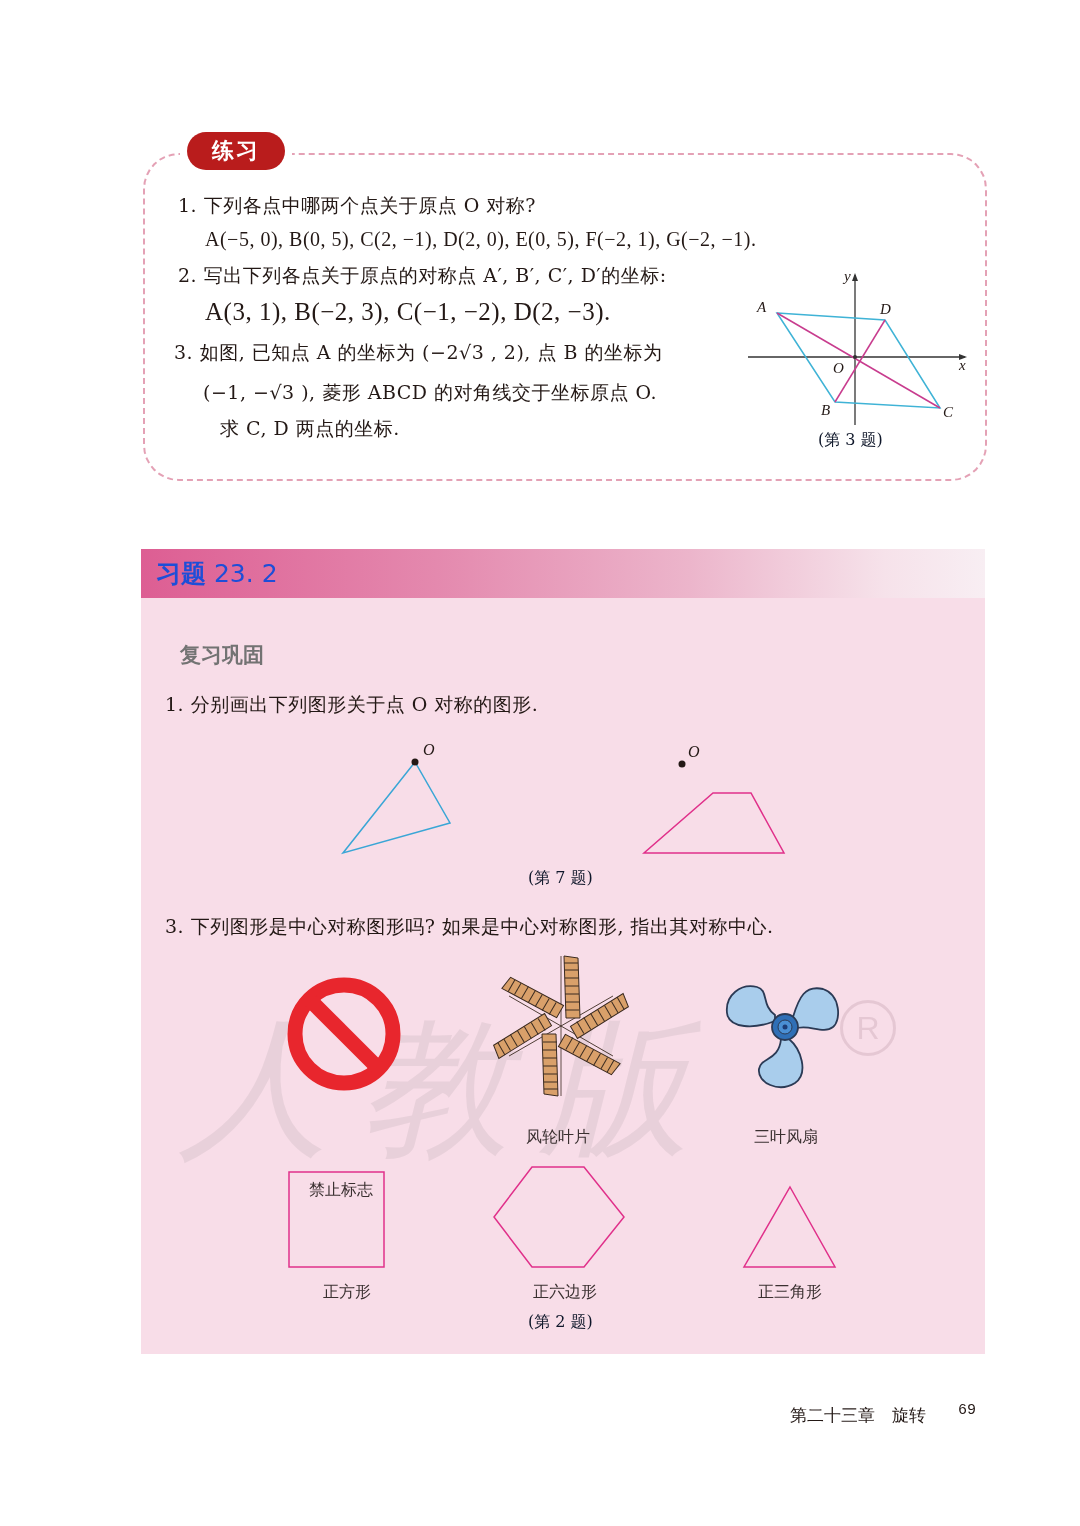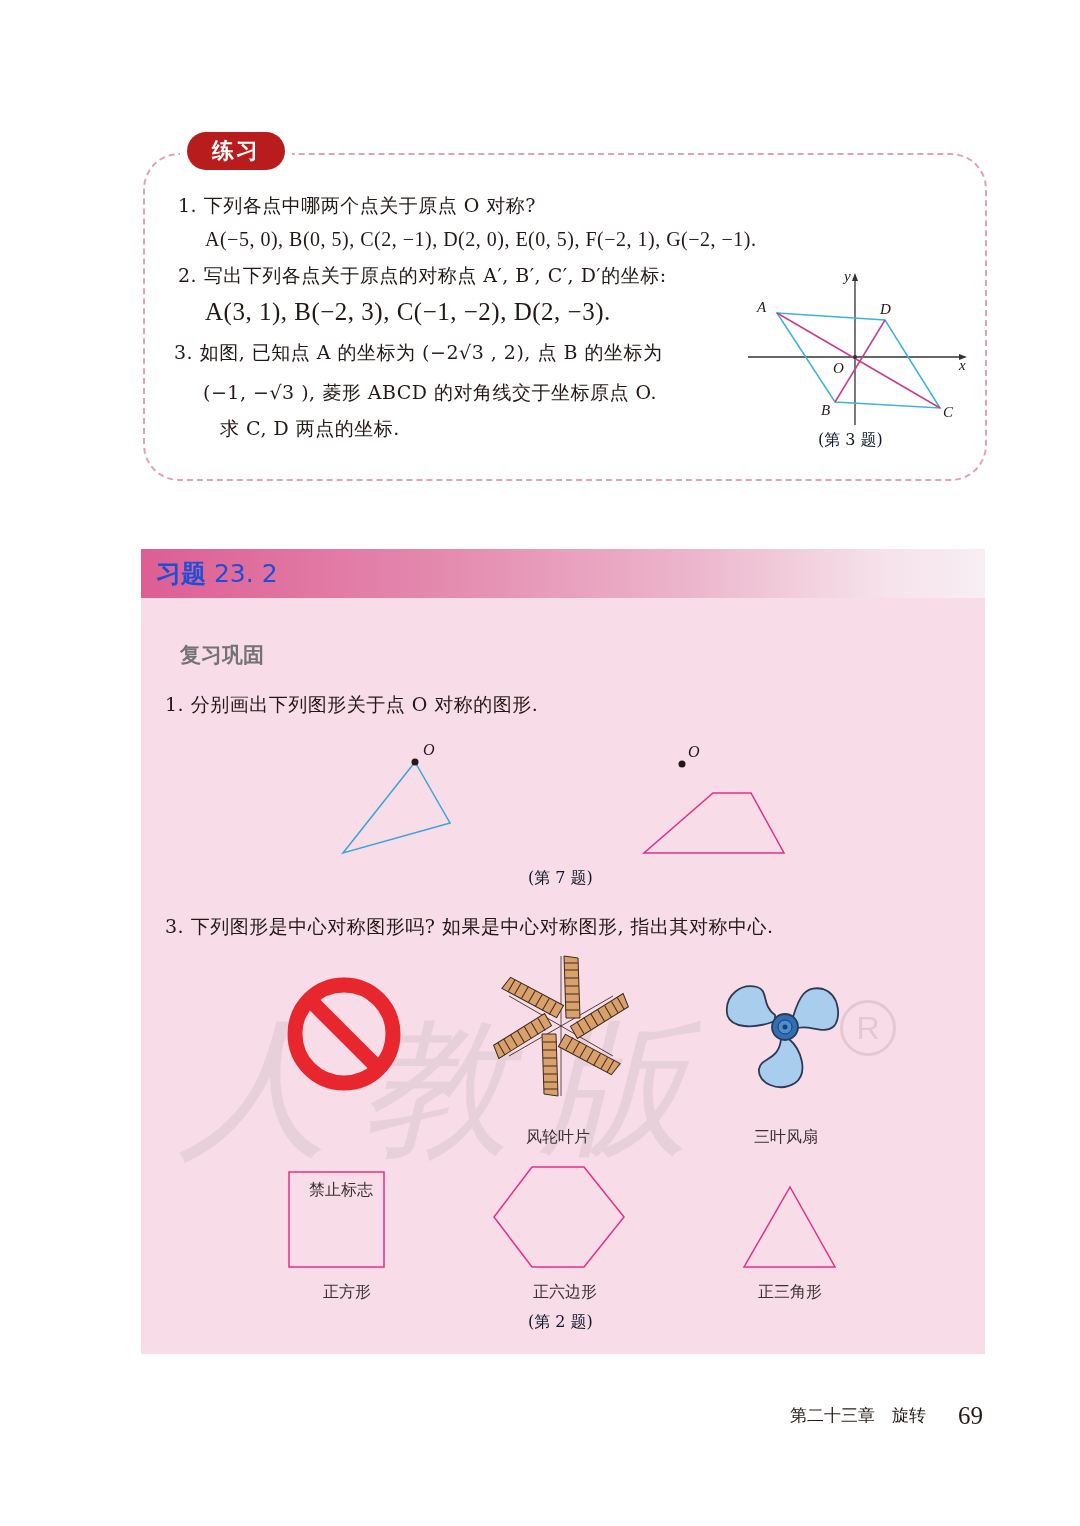--- a/index.html
+++ b/index.html
@@ -28,21 +28,21 @@
   #ex-header {
     left: 141px; top: 549px; width: 844px; height: 49px;
     background: linear-gradient(90deg, #dd5e93 0%, #e489ae 35%, #ecb5cb 65%, #f6e2ea 88%, #f8eef3 100%);
   }
   #ex-title { left: 156px; top: 556px; color: #1d4ed8; font-family: "DejaVu Sans", sans-serif; font-size: 25px; line-height: 36px; }
   #ex-title b { font-weight: bold; }
   #review-heading { left: 180px; top: 641px; font-family: "DejaVu Sans", sans-serif; font-weight: bold; font-size: 21px; color: #737373; }
   .caption { font-size: 16px; color: #0f172a; font-family: "DejaVu Serif", serif; }
   .label { font-size: 16px; color: #3a3030; font-family: "DejaVu Sans", sans-serif; text-align: center; }
   #footer { left: 790px; top: 1404px; font-size: 17px; color: #231815; font-family: Liberation Mono, monospace; white-space: pre; }
-  #page-num { left: 958px; top: 1402px; font-size: 25px; font-family: Liberation Serif, serif; }
+  #page-num { left: 958px; top: 1402px; font-size: 15px; font-family: Liberation Mono, monospace; }
   #watermark { left: 180px; top: 990px; opacity: 0.09; font-family: "DejaVu Serif", serif; font-size: 150px; font-style: italic; color: #555; letter-spacing: 30px; }
   #watermark-r { left: 840px; top: 1000px; width: 50px; height: 50px; border: 3px solid #c9a8b5; border-radius: 50%; opacity: 0.4; color: #c9a8b5; font-size: 32px; text-align: center; line-height: 50px; font-family: "Liberation Sans", sans-serif; }
 </style>
 </head>
 <body>
 
 <div id="practice-box" class="abs"></div>
 <div id="practice-tag-mask" class="abs"></div>
 <div id="practice-tag" class="abs">练习</div>
 

